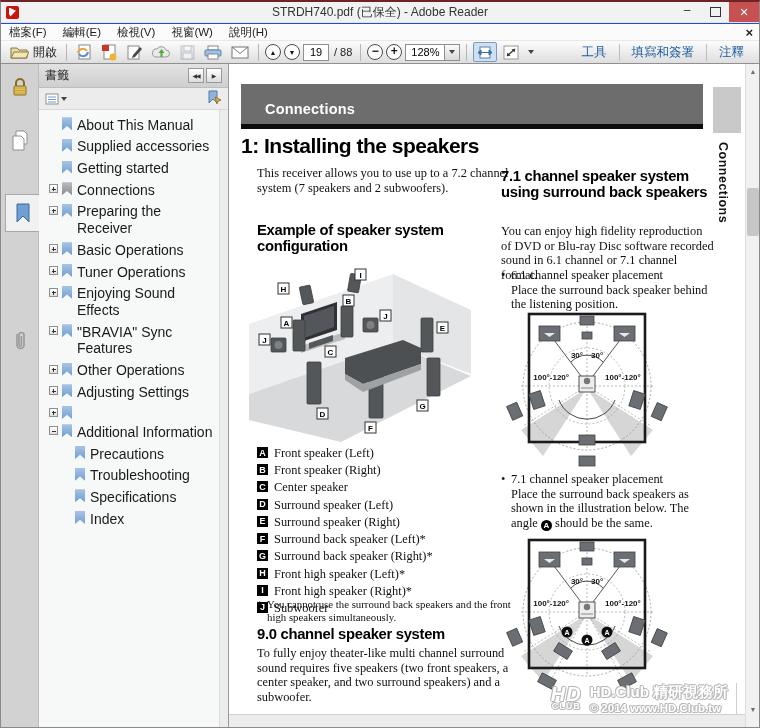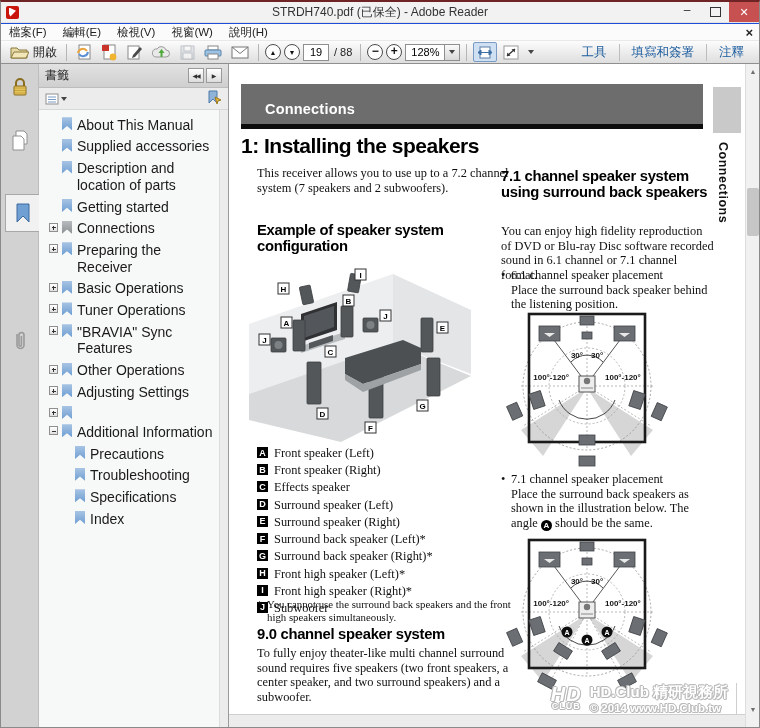--- a/index.html
+++ b/index.html
@@ -291,25 +291,20 @@
             <span class="lbl">About This Manual</span>
           </div>
         <div class="bm-row">
             <span class="exp-space"></span>
             <span class="bm-ico"></span>
             <span class="lbl">Supplied accessories</span>
           </div>
         <div class="bm-row">
             <span class="exp-space"></span>
             <span class="bm-ico"></span>
-            <span class="lbl">Description and location of parts</span>
-          </div>
-        <div class="bm-row">
-            <span class="exp-space"></span>
-            <span class="bm-ico"></span>
             <span class="lbl">Getting started</span>
           </div>
         <div class="bm-row">
             <span class="expander plus"></span>
             <span class="bm-ico gray"></span>
             <span class="lbl">Connections</span>
           </div>
         <div class="bm-row">
             <span class="expander plus"></span>
             <span class="bm-ico"></span>
@@ -317,20 +312,25 @@
           </div>
         <div class="bm-row">
             <span class="expander plus"></span>
             <span class="bm-ico"></span>
             <span class="lbl">Basic Operations</span>
           </div>
         <div class="bm-row">
             <span class="expander plus"></span>
             <span class="bm-ico"></span>
             <span class="lbl">Tuner Operations</span>
+          </div>
+        <div class="bm-row">
+            <span class="expander plus"></span>
+            <span class="bm-ico"></span>
+            <span class="lbl">Enjoying Sound Effects</span>
           </div>
         <div class="bm-row">
             <span class="expander plus"></span>
             <span class="bm-ico"></span>
             <span class="lbl">"BRAVIA" Sync Features</span>
           </div>
         <div class="bm-row">
             <span class="expander plus"></span>
             <span class="bm-ico"></span>
             <span class="lbl">Other Operations</span>
@@ -466,21 +466,21 @@
           <div class="legend-row">
               <span class="keybox">A</span>
               <span class="serif">Front speaker (Left)</span>
             </div>
           <div class="legend-row">
               <span class="keybox">B</span>
               <span class="serif">Front speaker (Right)</span>
             </div>
           <div class="legend-row">
               <span class="keybox">C</span>
-              <span class="serif">Effects speaker</span>
+              <span class="serif">Center speaker</span>
             </div>
           <div class="legend-row">
               <span class="keybox">D</span>
               <span class="serif">Surround speaker (Left)</span>
             </div>
           <div class="legend-row">
               <span class="keybox">E</span>
               <span class="serif">Surround speaker (Right)</span>
             </div>
           <div class="legend-row">

